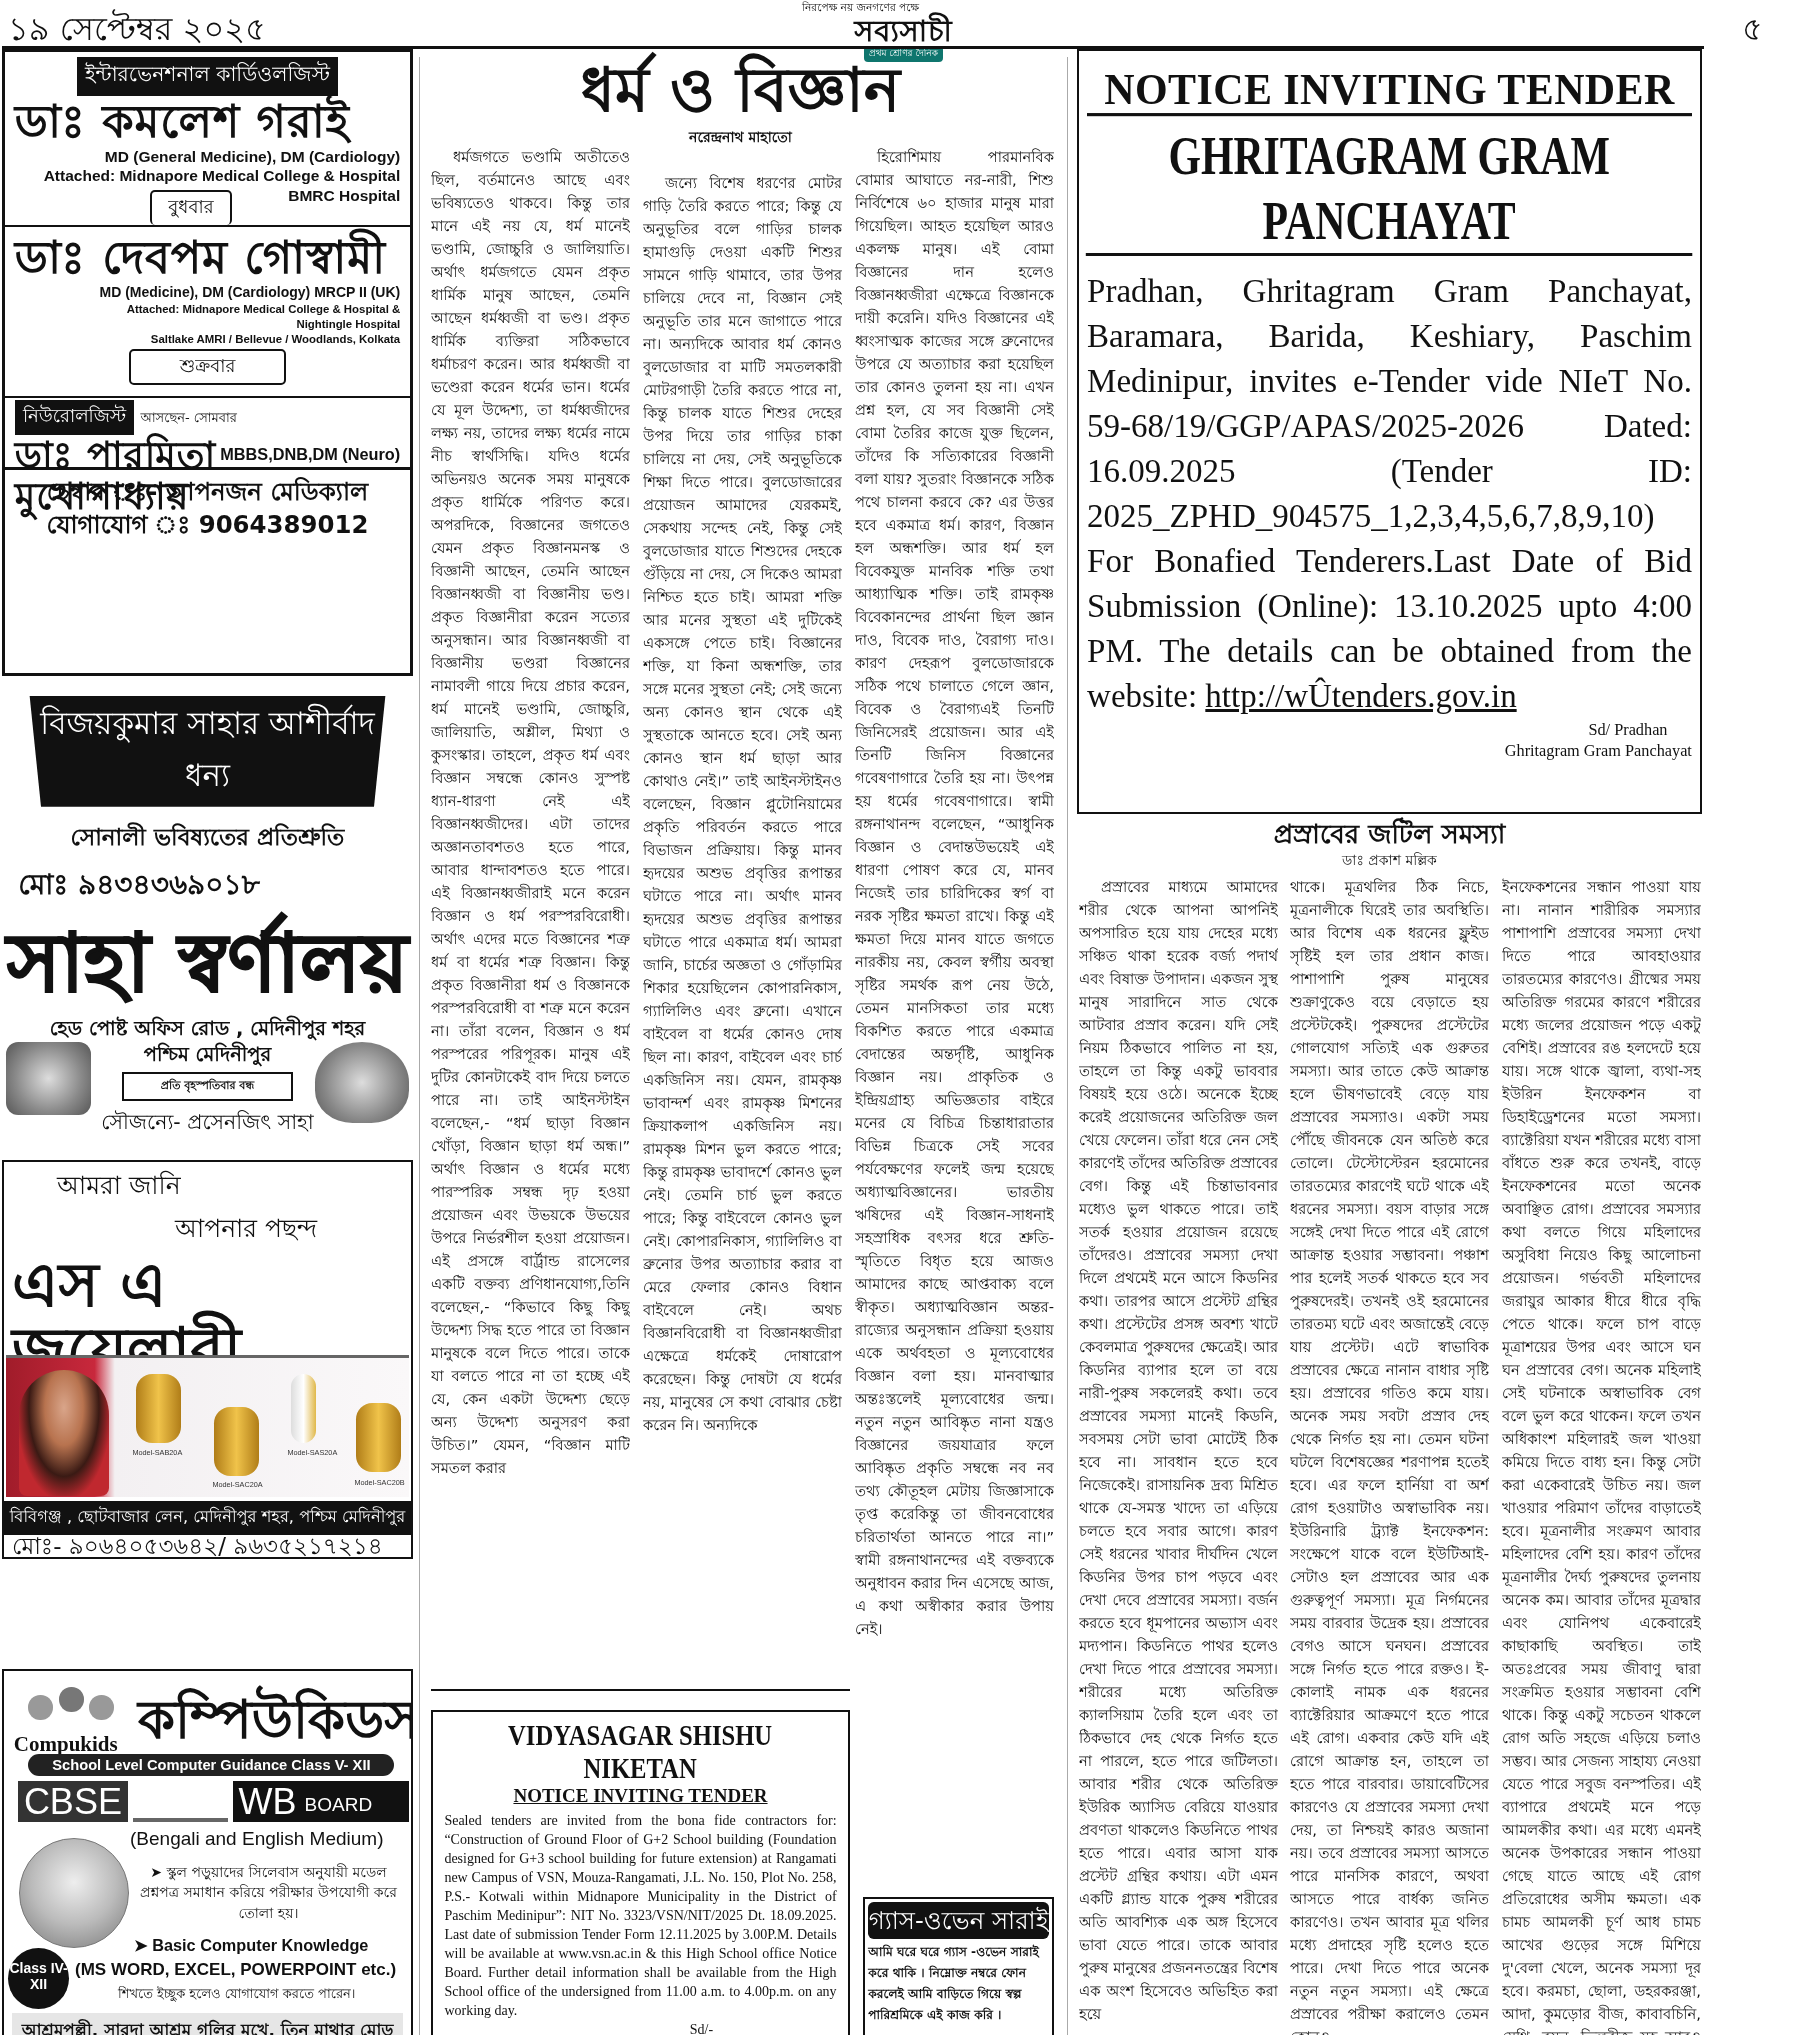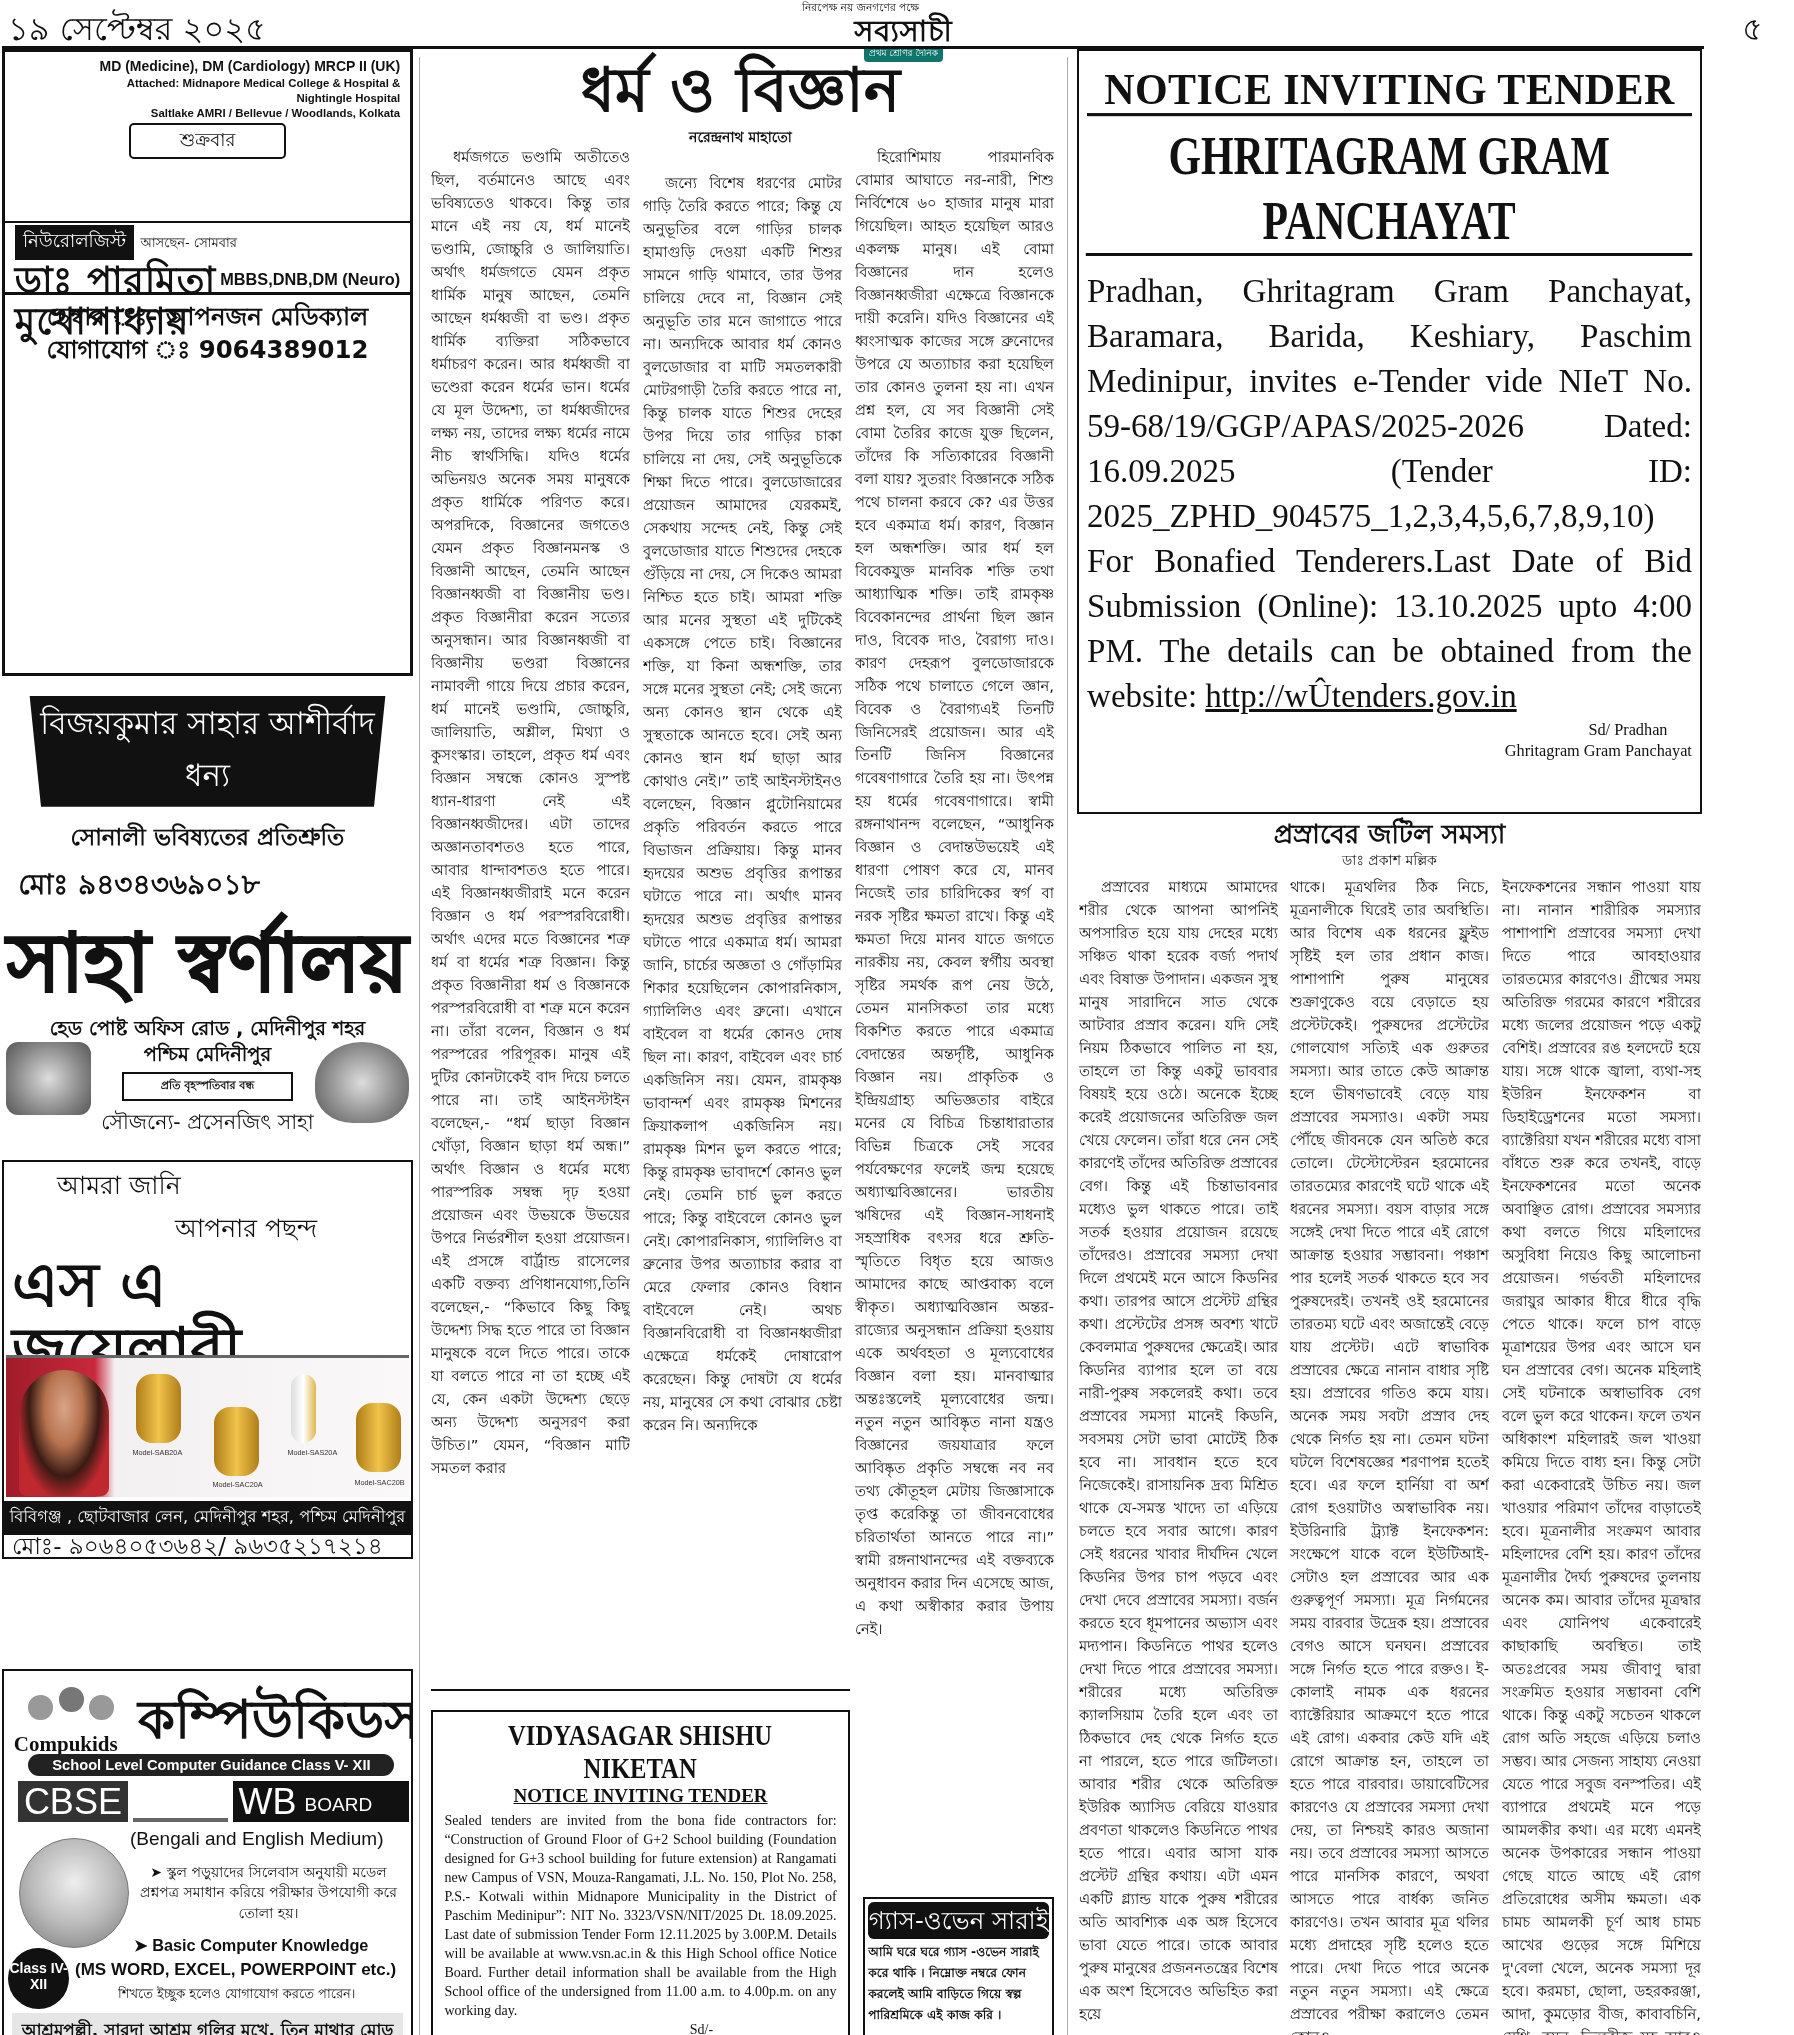--- a/index.html
+++ b/index.html
@@ -112,21 +112,30 @@
 <div class="abs" id="date">১৯ সেপ্টেম্বর ২০২৫</div>
 <div class="abs" id="masthead">
   <span class="tag">নিরপেক্ষ নয় জনগণের পক্ষে</span>
   <span class="logo">সব্যসাচী</span>
   <span class="sub">প্রথম শ্রেণির দৈনিক</span>
 </div>
 <div class="abs" id="pageno">৫</div>
 <div class="abs" id="toprule"></div>
 
 <div class="box" id="doctors">
+  <div class="doc" style="height:175px;">
+    <div class="center"><span class="blackbar" style="font-size:20.4px;">ইন্টারভেনশনাল কার্ডিওলজিস্ট</span></div>
+    <div class="name">ডাঃ কমলেশ গরাই</div>
+    <div class="line">MD (General Medicine), DM (Cardiology)</div>
+    <div class="line">Attached: Midnapore Medical College &amp; Hospital</div>
+    <div class="line">BMRC Hospital</div>
+    <span class="pill" style="position:absolute;left:145px;bottom:0;border-bottom:none;">বুধবার</span>
+  </div>
   <div class="doc" style="height:171px;">
+    <div class="name">ডাঃ দেবপম গোস্বামী</div>
     <div class="line" style="font-size:14px;">MD (Medicine), DM (Cardiology) MRCP II (UK)</div>
     <div class="smline">Attached: Midnapore Medical College &amp; Hospital &amp;</div>
     <div class="smline">Nightingle Hospital</div>
     <div class="smline">Saltlake AMRI / Bellevue / Woodlands, Kolkata</div>
     <div class="center" style="margin-top:2.4px;"><span class="pill" style="padding:0.8px 49px;">শুক্রবার</span></div>
   </div>
   <div class="doc" style="height:71px;padding-top:1.6px;">
     <span class="blackbar" style="font-size:18px;">নিউরোলজিস্ট</span>
     <span style="font-size:13px;margin-left:4.1px;">আসছেন- সোমবার</span>
     <div class="name" style="font-size:37px;line-height:41px;">ডাঃ পারমিতা মুখোপাধ্যায়</div>

